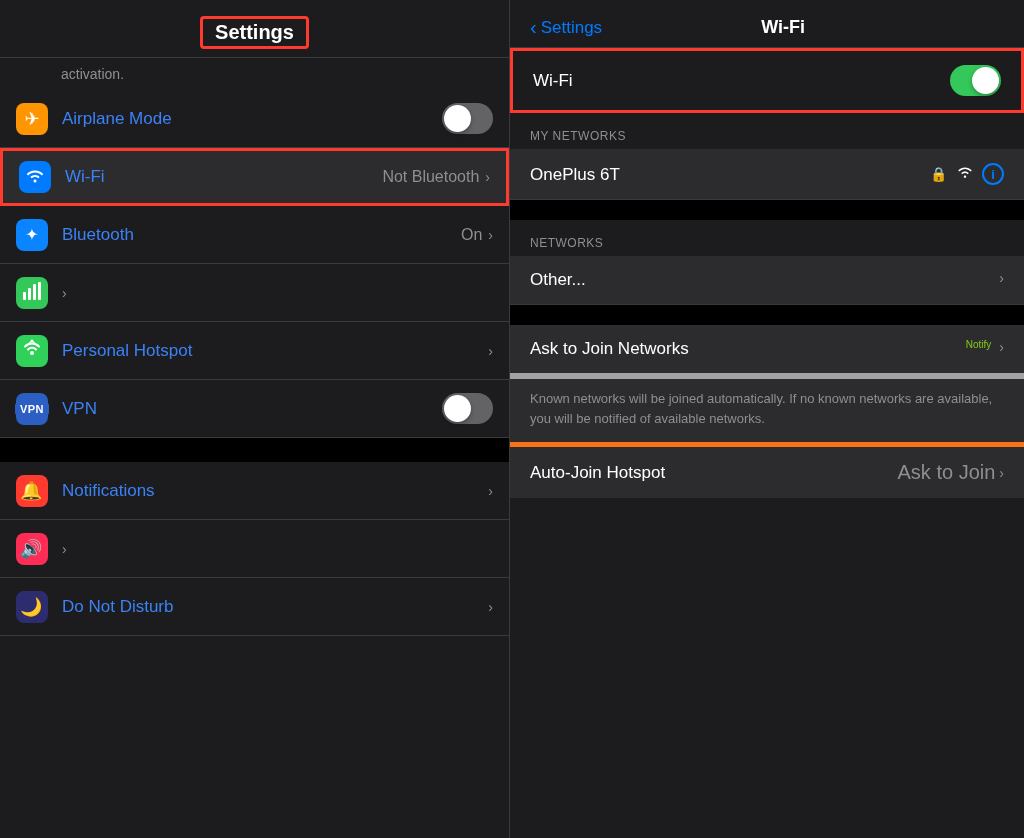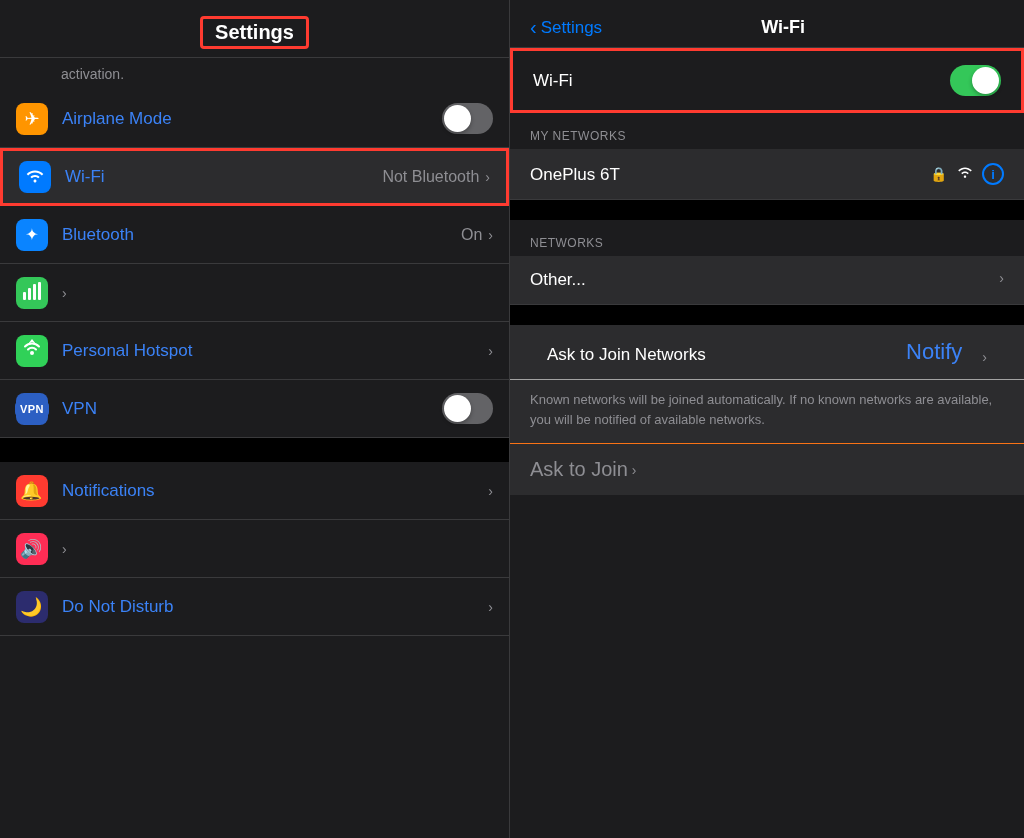--- a/index.html
+++ b/index.html
@@ -262,42 +262,42 @@
       flex: 1;
     }
 
     .section-gap-right {
       height: 20px;
       background: #000;
     }
 
     .ask-join-row {
       display: flex;
-      align-items: flex-end;
-      padding: 14px 37px;
+      align-items: flex-start;
+      padding: 14px 20px;
       background: #2c2c2e;
-      border-bottom: 1px solid #a3a3a3;
+      border-bottom: 6px solid #a3a3a3;
     }
 
     .ask-join-label {
       font-size: 17px;
       color: #fff;
       flex: 1;
     }
 
     .ask-join-value {
-      font-size: 22px;
-      color: #3b82f6;
-      margin-right: 20px;
+      font-size: 10px;
+      color: #84cc16;
+      margin-right: 8px;
     }
 
     .info-box {
       background: #2c2c2e;
       padding: 10px 20px 14px;
-      border-bottom: 1px solid #f97316;
+      border-bottom: 5px solid #f97316;
     }
 
     .info-text {
       font-size: 13px;
       color: #8e8e93;
       line-height: 1.5;
     }
 
     .auto-join-row {
       display: flex;
@@ -497,17 +497,18 @@
       <span class="ask-join-label">Ask to Join Networks</span>
       <span class="ask-join-value">Notify</span>
       <span class="chevron">›</span>
     </div>
 
     <div class="info-box">
       <span class="info-text">Known networks will be joined automatically. If no known networks are available, you will be notified of available networks.</span>
     </div>
 
     <div class="auto-join-row">
+      <span class="auto-join-label">Auto-Join Hotspot</span>
       <span class="auto-join-value">Ask to Join</span>
       <span class="chevron">›</span>
     </div>
   </div>
 </div>
 
 </body></html>

